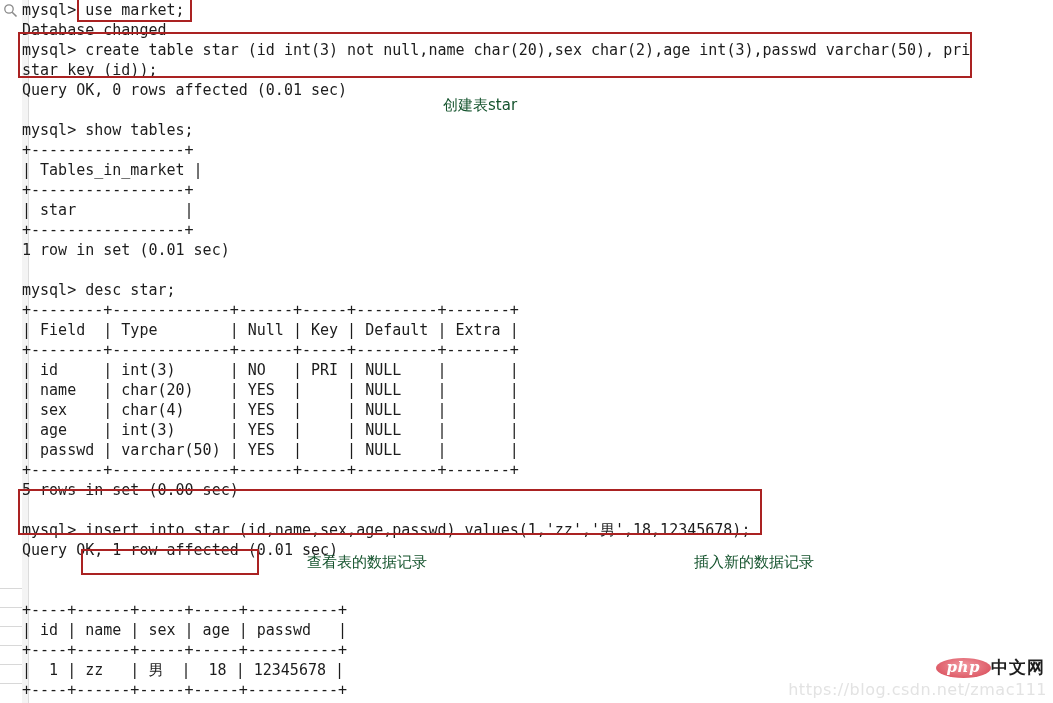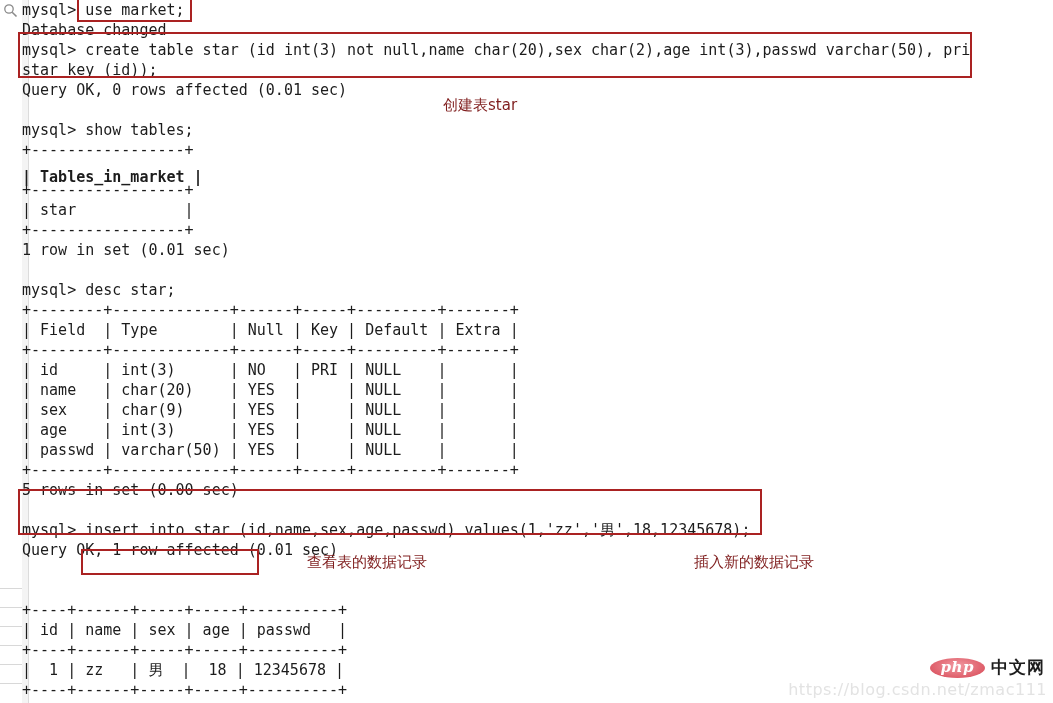--- a/index.html
+++ b/index.html
@@ -70,32 +70,32 @@
   .redbox.clip-top {
     border-top: none;
   }
 
   
   .note {
     position: absolute;
     white-space: pre;
     font-family: "DejaVu Sans", "Liberation Sans", sans-serif;
     font-size: 15px;
-    color: #7f1d1d;
+    color: #14532d;
     line-height: 18px;
   }
 
   
   #watermark {
     position: absolute;
     right: 8px;
     bottom: 24px;
     display: flex;
     align-items: center;
-    gap: 6px;
+    gap: 0;
   }
   #php-badge {
     display: inline-block;
     background: #e8707a;
     background: radial-gradient(ellipse at 50% 40%, #f29aa2 0%, #de5d69 70%, #cf4a57 100%);
     color: #ffffff;
     border-radius: 50% / 50%;
     padding: 2px 11px 3px 11px;
     font-family: "DejaVu Serif", "Liberation Serif", serif;
     font-style: italic;
@@ -145,33 +145,33 @@
 <div id="console">
 
   <div class="line" style="top:0px;">mysql&gt; use market;</div>
   <div class="line" style="top:20px;">Database changed</div>
   <div class="line" style="top:40px;text-align:right;">mysql&gt; create table star (id int(3) not null,name char(20),sex char(2),age int(3),passwd varchar(50), pri</div>
   <div class="line" style="top:60px;">star key (id));</div>
   <div class="line" style="top:80px;">Query OK, 0 rows affected (0.01 sec)</div>
   <div class="line" style="top:100px;"></div>
   <div class="line" style="top:120px;">mysql&gt; show tables;</div>
   <div class="line" style="top:140px;">+-----------------+</div>
-  <div class="line" style="top:167px;font-weight:bold;">| Tables_in_market |</div>
+  <div class="line" style="top:160px;">| Tables_in_market |</div>
   <div class="line" style="top:180px;">+-----------------+</div>
   <div class="line" style="top:200px;">| star            |</div>
   <div class="line" style="top:220px;">+-----------------+</div>
   <div class="line" style="top:240px;">1 row in set (0.01 sec)</div>
   <div class="line" style="top:260px;"></div>
   <div class="line" style="top:280px;">mysql&gt; desc star;</div>
   <div class="line" style="top:300px;">+--------+-------------+------+-----+---------+-------+</div>
   <div class="line" style="top:320px;">| Field  | Type        | Null | Key | Default | Extra |</div>
   <div class="line" style="top:340px;">+--------+-------------+------+-----+---------+-------+</div>
   <div class="line" style="top:360px;">| id     | int(3)      | NO   | PRI | NULL    |       |</div>
   <div class="line" style="top:380px;">| name   | char(20)    | YES  |     | NULL    |       |</div>
-  <div class="line" style="top:400px;">| sex    | char(9)     | YES  |     | NULL    |       |</div>
+  <div class="line" style="top:400px;">| sex    | char(4)     | YES  |     | NULL    |       |</div>
   <div class="line" style="top:420px;">| age    | int(3)      | YES  |     | NULL    |       |</div>
   <div class="line" style="top:440px;">| passwd | varchar(50) | YES  |     | NULL    |       |</div>
   <div class="line" style="top:460px;">+--------+-------------+------+-----+---------+-------+</div>
   <div class="line" style="top:480px;">5 rows in set (0.00 sec)</div>
   <div class="line" style="top:500px;"></div>
   <div class="line" style="top:520px;">mysql&gt; insert into star (id,name,sex,age,passwd) values(1,'zz','男',18,12345678);</div>
   <div class="line" style="top:540px;">Query OK, 1 row affected (0.01 sec)</div>
   <div class="line" style="top:560px;"></div>
   <div class="line" style="top:600px;">+----+------+-----+-----+----------+</div>
   <div class="line" style="top:620px;text-align:center;">| id | name | sex | age | passwd   |</div>

